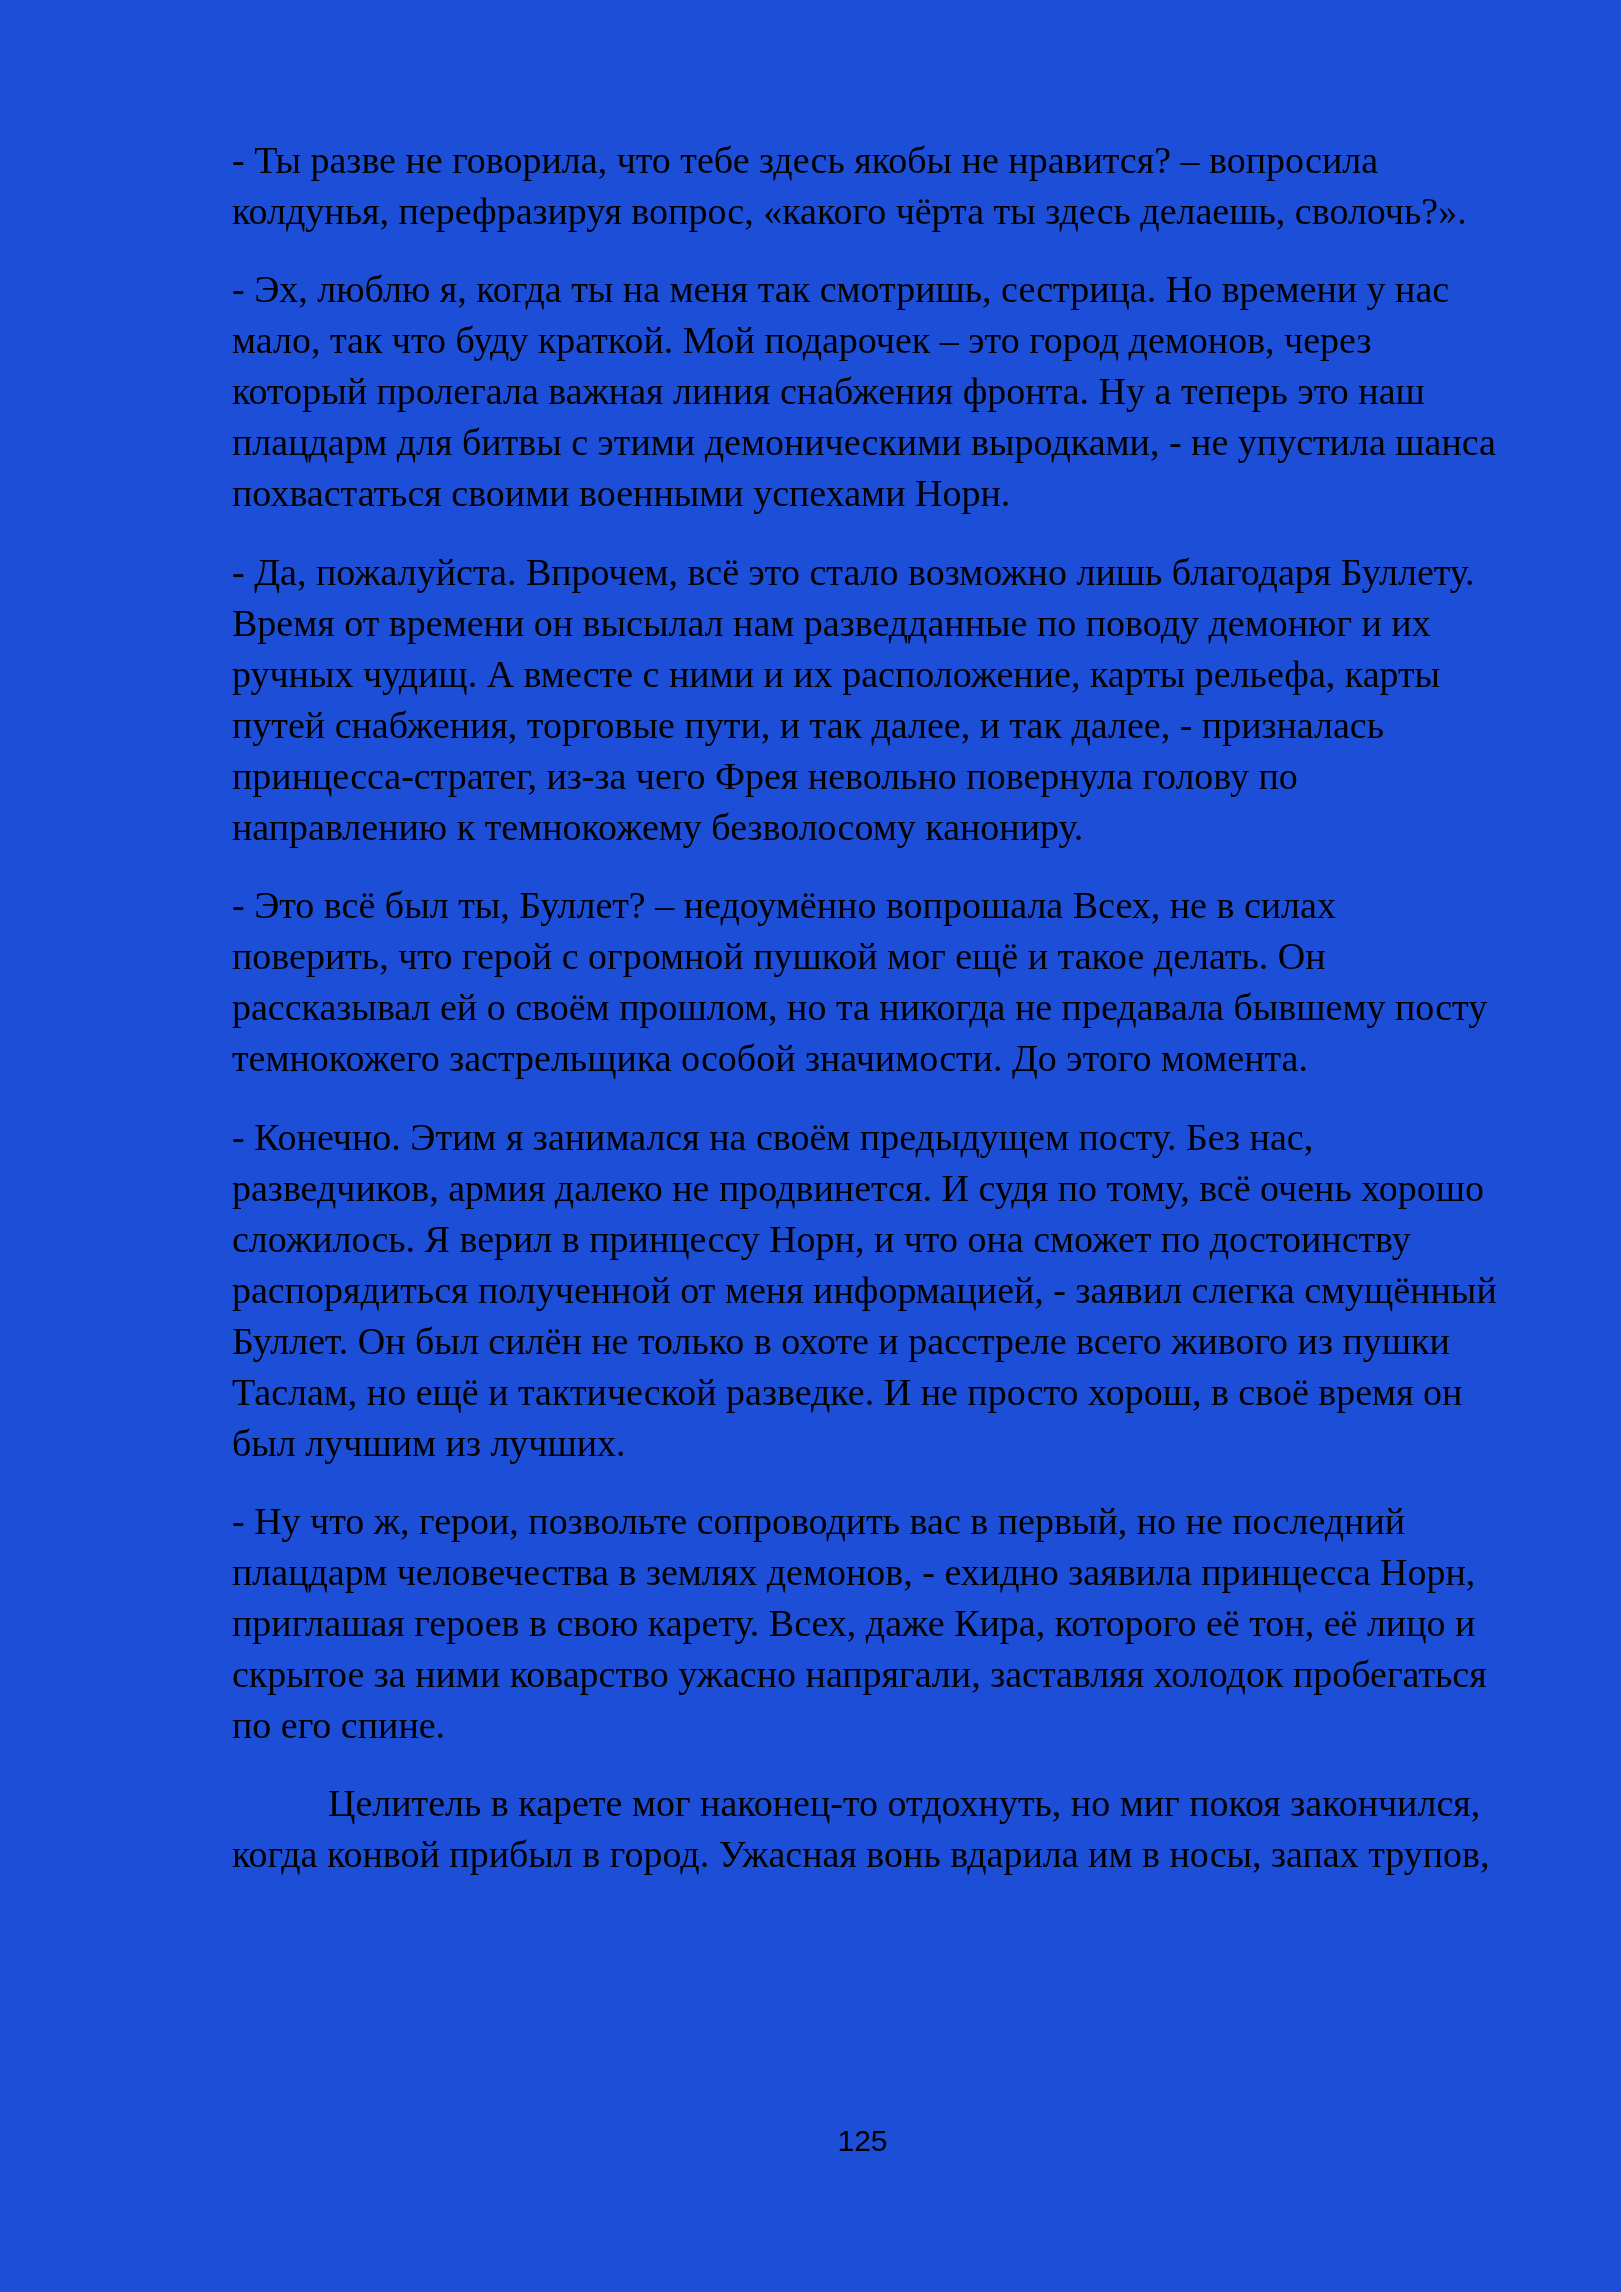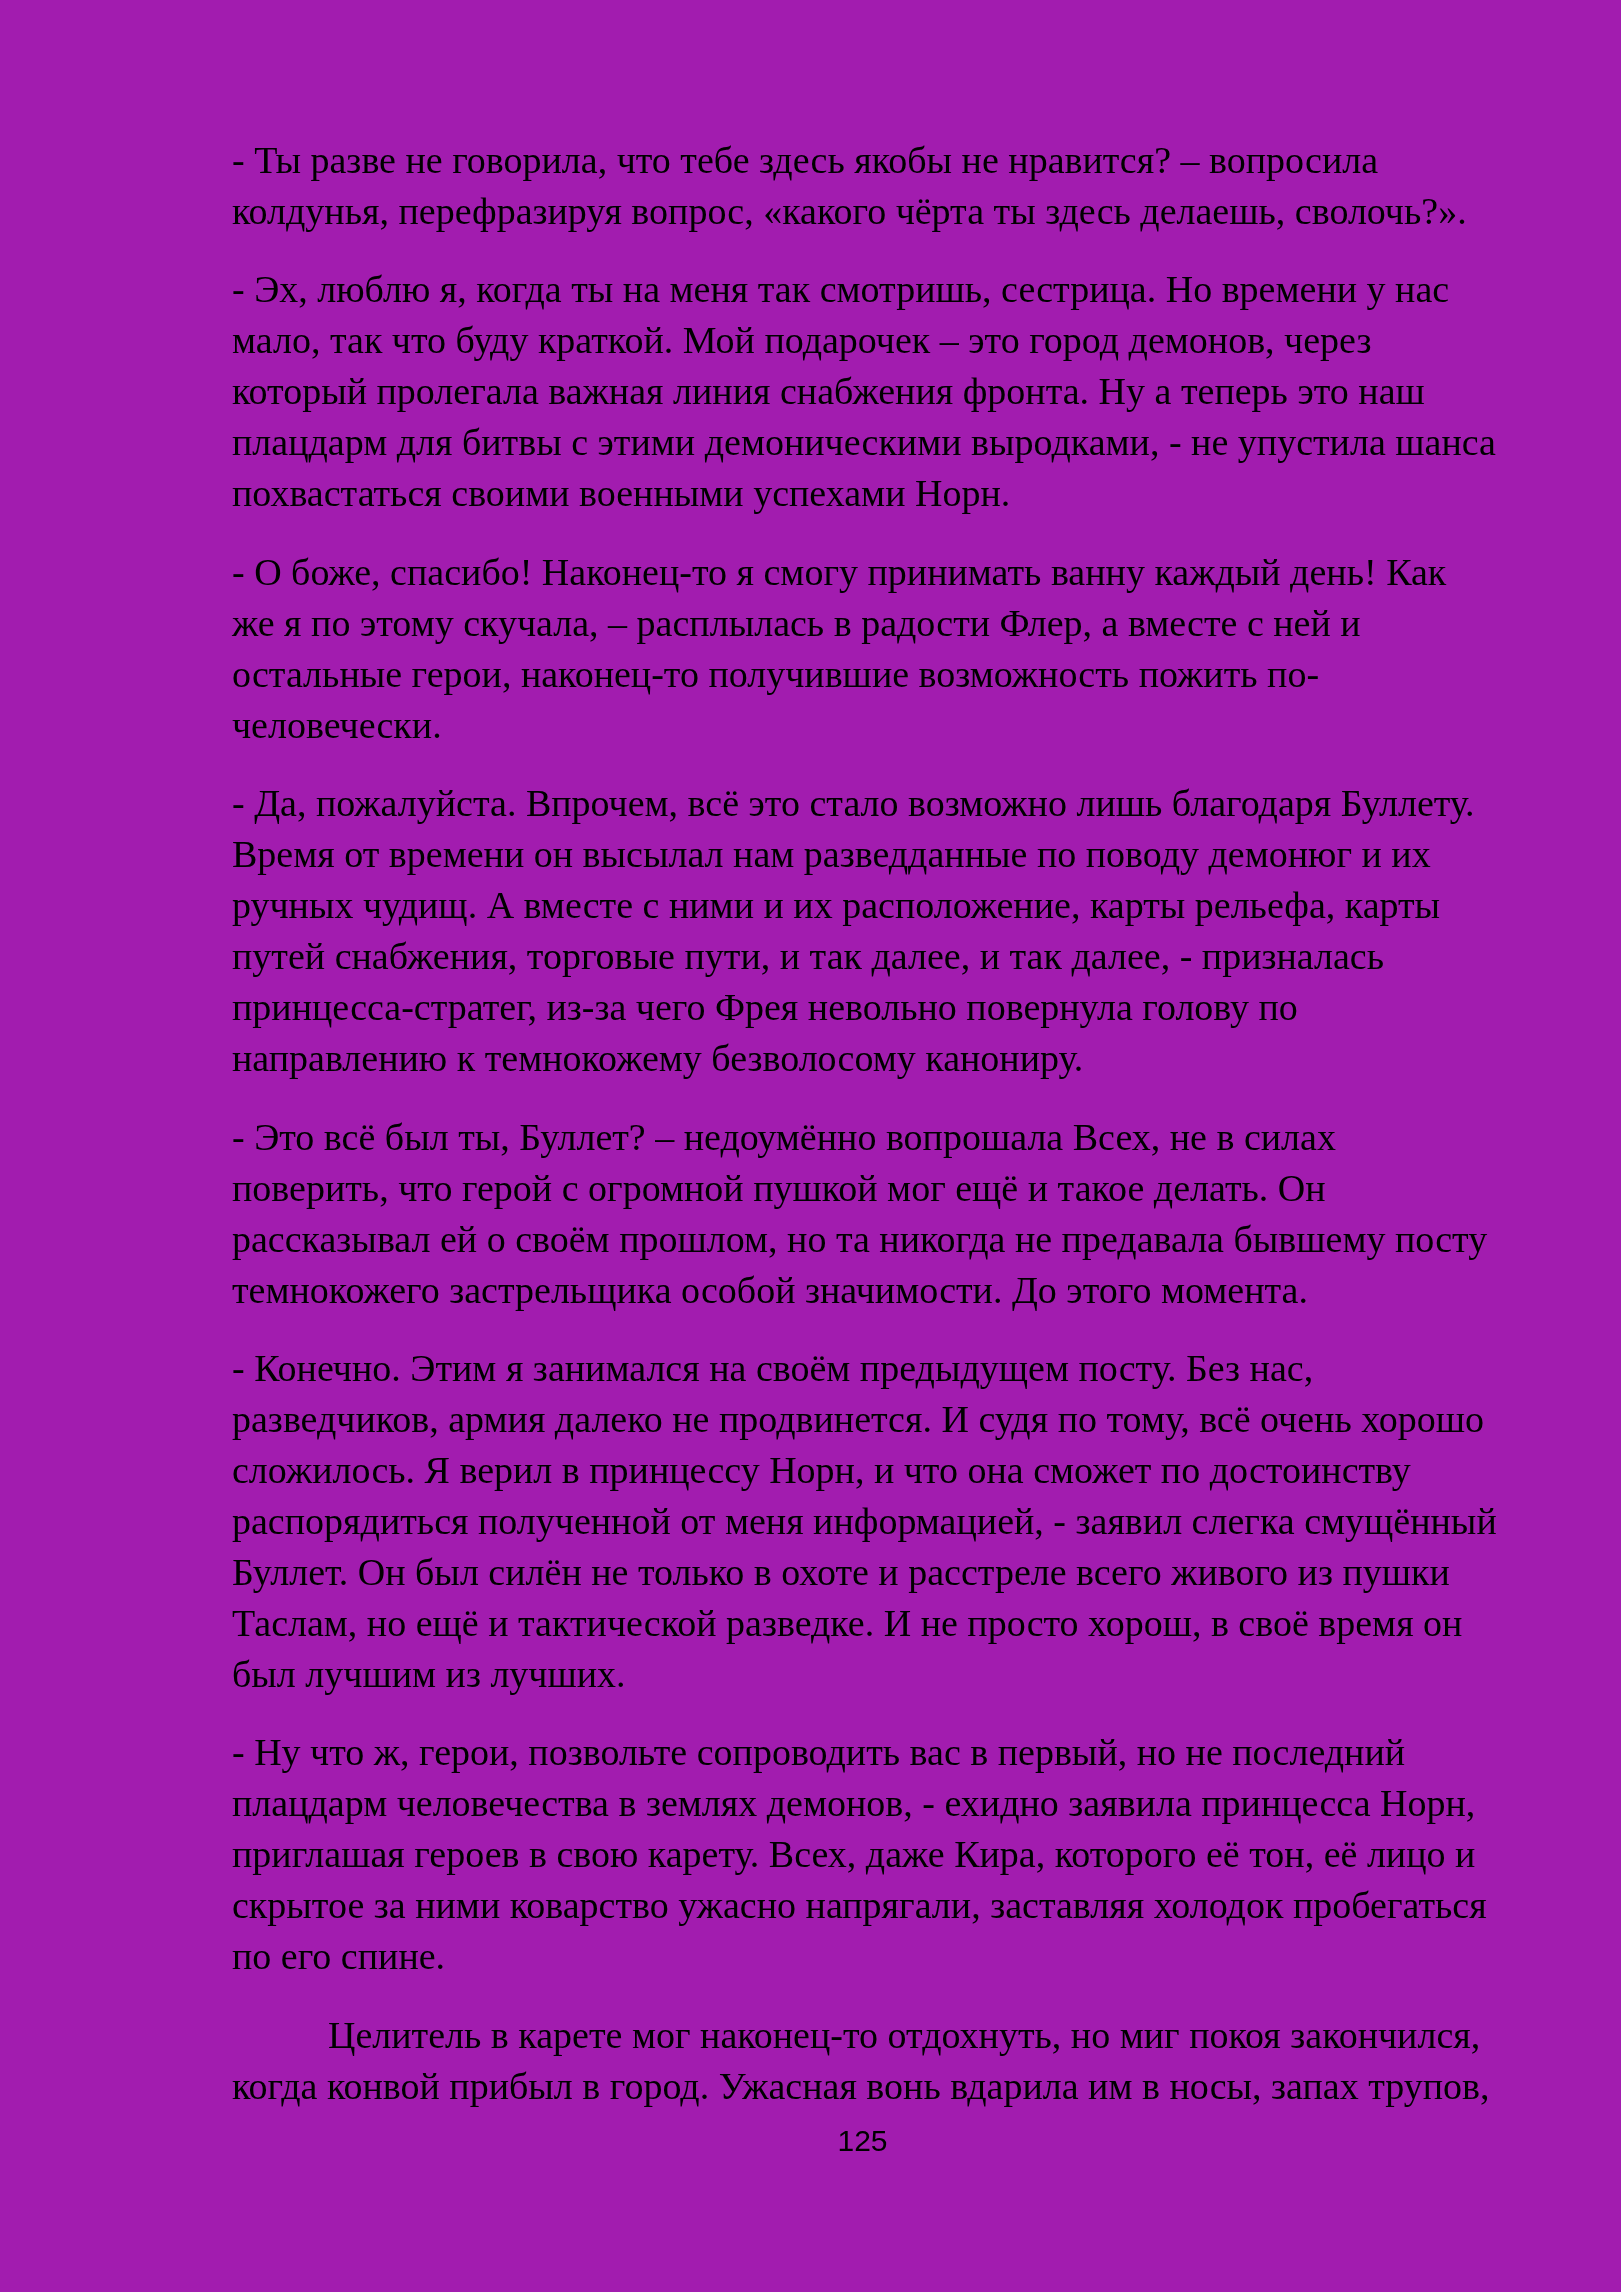--- a/index.html
+++ b/index.html
@@ -4,21 +4,21 @@
 <style>
   * { margin: 0; padding: 0; box-sizing: border-box; }
   html, body {
     background: #ffffff;
     font-family: "Liberation Serif", "DejaVu Serif", serif;
   }
   .page {
     position: relative;
     width: 1621px;
     height: 2293px;
-    background: #a21caf;
+    background: #1d4ed8;
     overflow: hidden;
   }
   .text-block {
     position: absolute;
     top: 135px;
     left: 232px;
     width: 1274px;
     color: #000000;
   }
   .para {
@@ -53,24 +53,20 @@
 
 <div class="page">
   <div class="text-block">
     <p class="para">- Ты разве не говорила, что тебе здесь якобы не нравится? – вопросила
 колдунья, перефразируя вопрос, «какого чёрта ты здесь делаешь, сволочь?».</p>
     <p class="para">- Эх, люблю я, когда ты на меня так смотришь, сестрица. Но времени у нас
 мало, так что буду краткой. Мой подарочек – это город демонов, через
 который пролегала важная линия снабжения фронта. Ну а теперь это наш
 плацдарм для битвы с этими демоническими выродками, - не упустила шанса
 похвастаться своими военными успехами Норн.</p>
-    <p class="para">- О боже, спасибо! Наконец-то я смогу принимать ванну каждый день! Как
-же я по этому скучала, – расплылась в радости Флер, а вместе с ней и
-остальные герои, наконец-то получившие возможность пожить по-
-человечески.</p>
     <p class="para">- Да, пожалуйста. Впрочем, всё это стало возможно лишь благодаря Буллету.
 Время от времени он высылал нам разведданные по поводу демонюг и их
 ручных чудищ. А вместе с ними и их расположение, карты рельефа, карты
 путей снабжения, торговые пути, и так далее, и так далее, - призналась
 принцесса-стратег, из-за чего Фрея невольно повернула голову по
 направлению к темнокожему безволосому канониру.</p>
     <p class="para">- Это всё был ты, Буллет? – недоумённо вопрошала Всех, не в силах
 поверить, что герой с огромной пушкой мог ещё и такое делать. Он
 рассказывал ей о своём прошлом, но та никогда не предавала бывшему посту
 темнокожего застрельщика особой значимости. До этого момента.</p>

